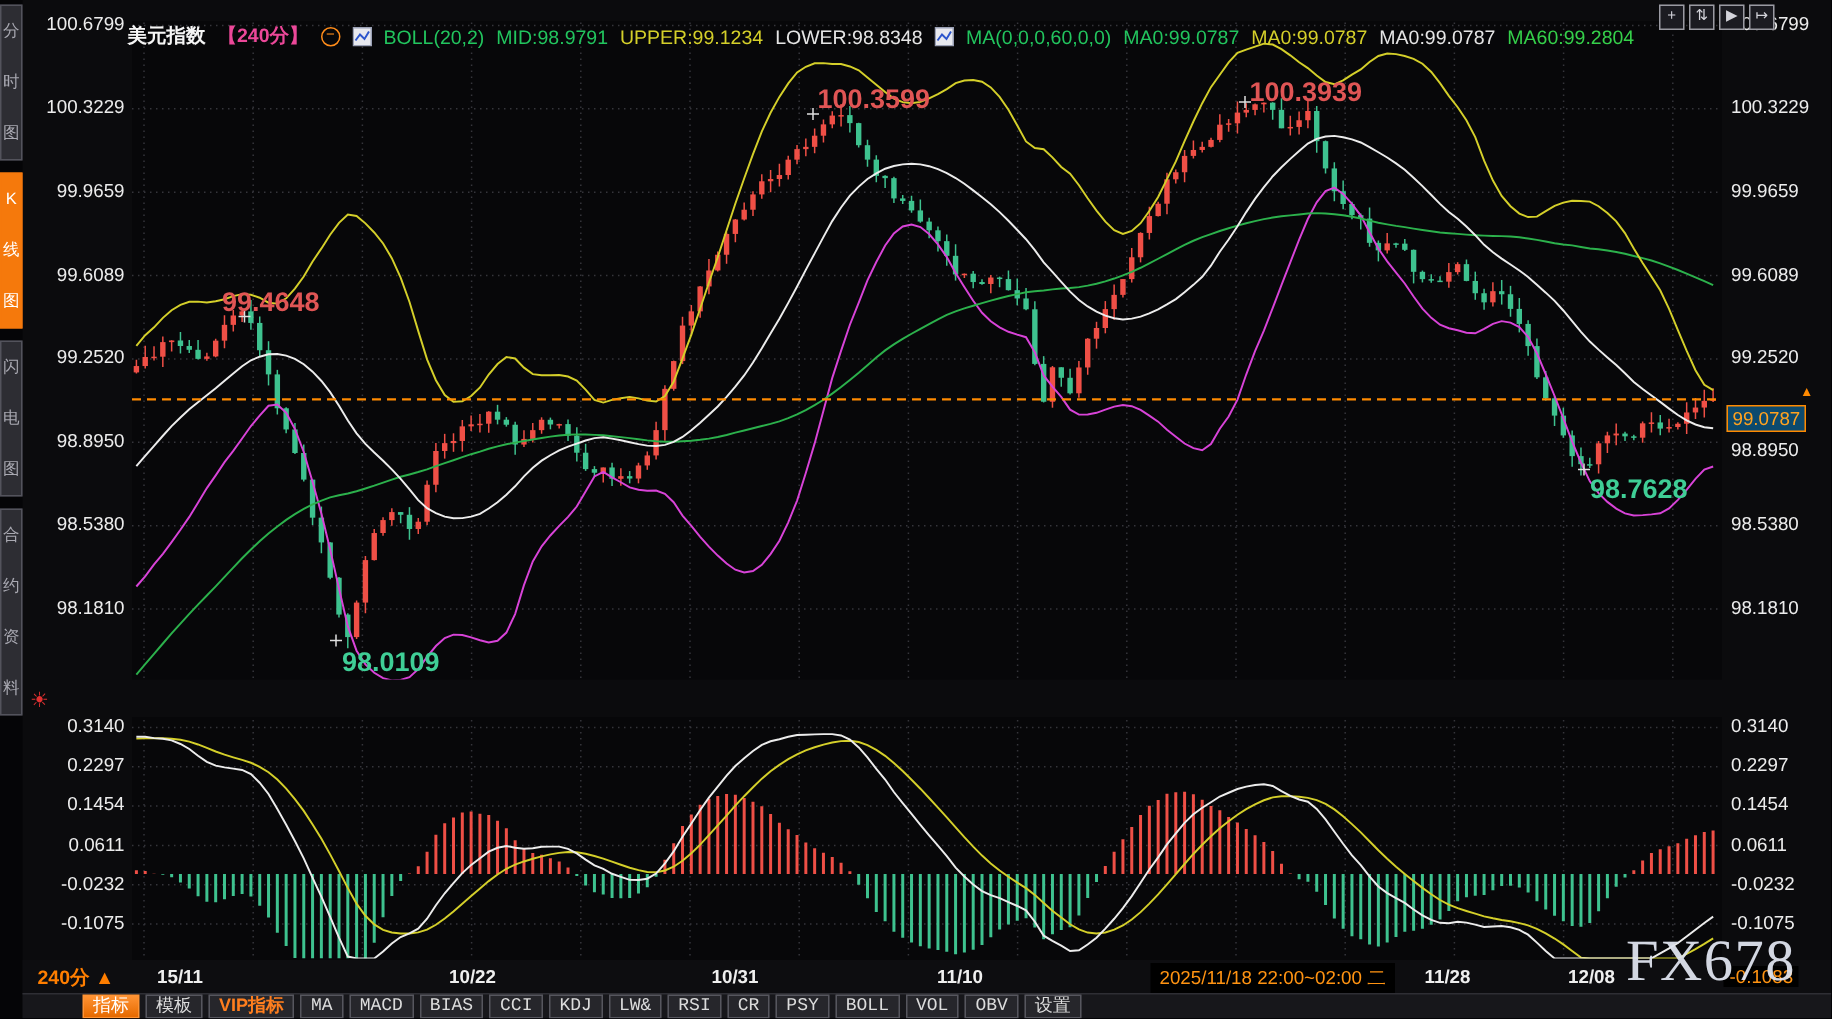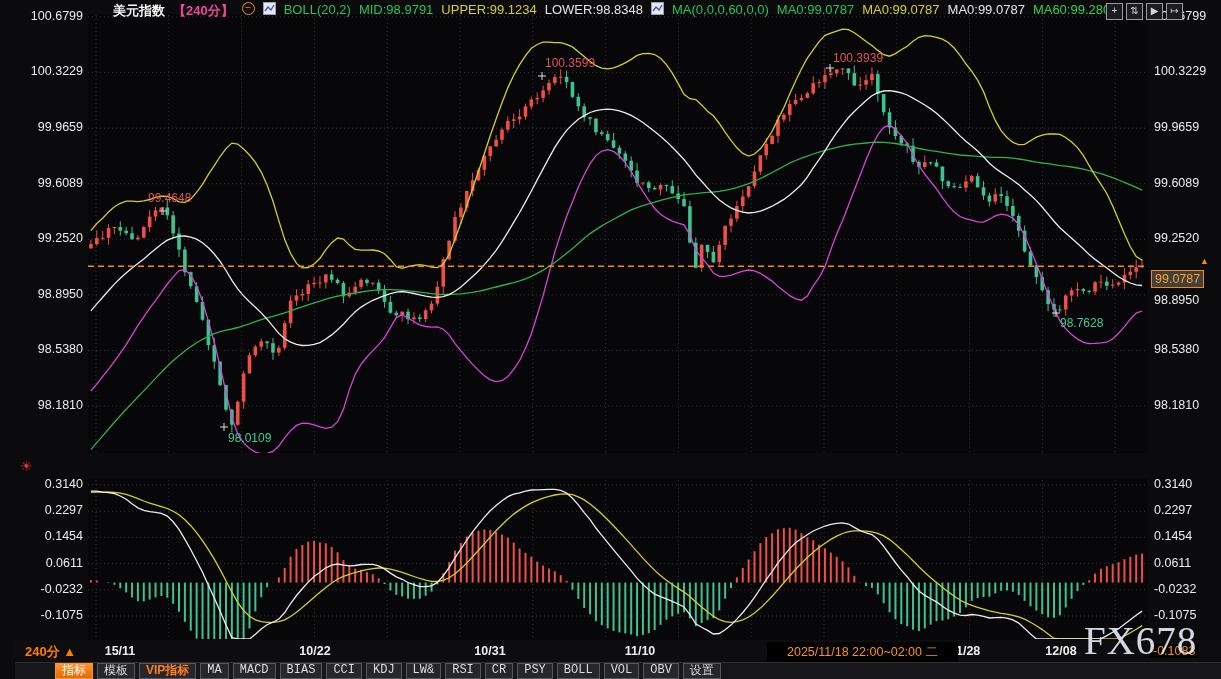--- a/index.html
+++ b/index.html
@@ -5,49 +5,49 @@
   html,body{margin:0;padding:0;background:#000;}
   .app{position:relative;width:1221px;height:679px;background:#0b0b0d;overflow:hidden;
        font-family:"Liberation Sans",sans-serif;color:#e6e6e6;}
   #chart-svg{position:absolute;left:0;top:0;}
   
   .sidebar{position:absolute;left:0;top:0;width:15px;height:679px;background:#050507;}
   .tab{position:absolute;left:0;width:13px;border:1px solid #53535c;background:#2d2d33;color:#a9a9b2;
        font-size:11px;line-height:34px;text-align:center;word-break:break-all;cursor:pointer;}
   .tab.active{background:#f5790c;border-color:#f5790c;color:#fff;}
   
-  .hdr{position:absolute;left:85px;top:2px;height:18px;display:flex;gap:8px;
-       font-size:13px;white-space:nowrap;z-index:20;margin-left:28px;}
+  .hdr{position:absolute;left:85px;top:15px;height:18px;display:flex;gap:8px;align-items:center;
+       font-size:13px;white-space:nowrap;z-index:20;}
   .c-w{color:#22c55e}.c-y{color:#d4cf2a}.c-m{color:#e5e5e5}.c-g{color:#35d04a}.c-r{color:#ec4899;font-weight:bold}
   .inst{color:#f5f5f5;font-weight:bold}
   .circle-minus{display:inline-block;width:11px;height:11px;border:1px solid #ff8c1a;border-radius:50%;
        color:#ff8c1a;font-size:10px;line-height:9px;text-align:center;cursor:pointer;}
   .mini-ic{display:inline-block;width:13px;height:13px;}
   .tr-icons{position:absolute;right:38px;top:3px;display:flex;gap:3px;z-index:20;}
   .tr-icons span{display:block;width:15px;height:15px;border:1px solid #9a9aa2;color:#d3d3da;background:#1b1b21;
        font-size:10px;line-height:14px;text-align:center;cursor:pointer;}
   
   .yl{position:absolute;left:25px;width:58px;text-align:right;font-size:12.5px;color:#ececec;z-index:5;}
   .yr{position:absolute;left:1154px;font-size:12.5px;color:#ececec;z-index:5;}
   
-  .annot{position:absolute;font-size:12px;font-weight:normal;z-index:15;}
-  
-  .ptag{position:absolute;left:1151px;top:270px;border:1px solid #ff8a00;background:#404040;color:#ffa21f;
+  .annot{position:absolute;font-size:18px;font-weight:bold;z-index:15;}
+  
+  .ptag{position:absolute;left:1151px;top:270px;border:1px solid #ff8a00;background:#0c4a6e;color:#ffa21f;
         font-size:12.5px;line-height:16px;padding:0 3px;z-index:16;}
   .parrow{position:absolute;left:1200px;top:256px;color:#ff8a00;font-size:9px;z-index:16;}
   
   .macdhdr{position:absolute;left:90px;top:456px;font-size:13px;display:flex;gap:12px;white-space:nowrap;z-index:15;}
   .sun{position:absolute;left:20px;top:458px;color:#e03131;font-size:14px;z-index:15;}
   .mtag{position:absolute;left:1149px;top:644px;background:#000;color:#ff9312;font-size:12.5px;padding:0 4px;z-index:16;}
   
   .xrow{position:absolute;left:15px;top:640px;width:1206px;height:22px;background:#0d0d10;z-index:12;}
   .period{position:absolute;left:10px;top:3px;color:#ff7e00;font-weight:bold;font-size:13px;cursor:pointer;}
   .xdate{position:absolute;top:4px;width:70px;margin-left:-35px;text-align:center;font-weight:bold;
          font-size:12.5px;color:#efefef;}
-  .xhl{position:absolute;left:752px;top:2px;background:#000;color:#ff9312;font-size:12.5px;padding:2px 20px;white-space:nowrap;}
+  .xhl{position:absolute;left:752px;top:2px;background:#000;color:#ff9312;font-size:12.5px;padding:2px 6px;white-space:nowrap;}
   
   .tbar{position:absolute;left:15px;top:662px;width:1206px;height:17px;background:#17171b;
         border-top:1px solid #2e2e34;display:flex;align-items:stretch;gap:4px;padding-left:40px;box-sizing:border-box;z-index:12;}
   .tbtn{font-family:"Liberation Mono",monospace;font-size:12px;color:#dcdcdc;background:#26262b;
         border:1px solid #56565e;padding:0 6px;line-height:13px;cursor:pointer;white-space:nowrap;}
   .tbtn.cn{font-family:"Liberation Sans",sans-serif;}
   .tbtn.active{background:linear-gradient(#ff9333,#e66a00);border-color:#ff9333;color:#fff;}
   .tbtn.vip{color:#ff7e1e;font-weight:bold;}
   
   .wm{position:absolute;left:1084px;top:618px;font-size:39px;color:rgba(222,227,238,0.95);
@@ -664,20 +664,26 @@
         <polyline points="90.9,491.2 96.8,491.2 102.7,492.1 108.6,492.5 114.4,493.6 120.3,496.0 126.2,499.3 132.0,503.8 137.9,507.9 143.8,510.4 149.7,511.6 155.5,512.4 161.4,513.3 167.3,516.1 173.1,521.8 179.0,529.3 184.9,539.3 190.8,549.8 196.6,560.7 202.5,572.2 208.4,585.2 214.3,597.9 220.1,611.2 226.0,625.1 231.9,637.7 237.7,639.0 243.6,639.0 249.5,639.0 255.4,634.3 261.2,629.0 267.1,624.7 273.0,622.2 278.8,619.1 284.7,612.5 290.6,603.5 296.5,595.5 302.3,588.8 308.2,582.1 314.1,576.6 320.0,572.2 325.8,567.8 331.7,565.2 337.6,564.0 343.4,565.2 349.3,565.8 355.2,565.5 361.1,564.5 366.9,564.4 372.8,564.4 378.7,565.9 384.5,568.9 390.4,573.1 396.3,576.9 402.2,579.3 408.0,582.5 413.9,584.6 419.8,586.6 425.7,586.7 431.5,585.8 437.4,582.4 443.3,575.6 449.1,567.6 455.0,557.8 460.9,549.0 466.8,540.0 472.6,531.8 478.5,524.4 484.4,517.1 490.2,510.7 496.1,505.5 502.0,500.7 507.9,496.6 513.7,494.2 519.6,492.8 525.5,491.2 531.4,490.0 537.2,489.8 543.1,489.6 549.0,489.4 554.8,489.4 560.7,490.3 566.6,493.0 572.5,498.3 578.3,504.9 584.2,512.6 590.1,519.7 595.9,528.0 601.8,535.4 607.7,542.6 613.6,549.9 619.4,556.9 625.3,563.8 631.2,570.8 637.1,578.4 642.9,584.3 648.8,589.7 654.7,594.1 660.5,596.7 666.4,598.8 672.3,601.4 678.2,604.0 684.0,606.9 689.9,614.5 695.8,623.8 701.6,627.2 707.5,630.4 713.4,634.0 719.3,633.5 725.1,629.7 731.0,625.1 736.9,619.1 742.8,612.5 748.6,605.4 754.5,597.4 760.4,588.5 766.2,579.7 772.1,571.6 778.0,562.9 783.9,555.6 789.7,548.6 795.6,542.8 801.5,538.5 807.3,534.8 813.2,531.0 819.1,528.5 825.0,526.0 830.8,524.4 836.7,523.3 842.6,522.9 848.5,524.0 854.3,527.4 860.2,530.6 866.1,533.0 871.9,534.5 877.8,539.3 883.7,546.3 889.6,554.5 895.4,562.5 901.3,570.2 907.2,576.7 913.0,584.3 918.9,591.0 924.8,595.4 930.7,598.8 936.5,601.9 942.4,606.3 948.3,610.2 954.2,613.2 960.0,615.2 965.9,615.5 971.8,614.5 977.6,615.1 983.5,616.4 989.4,618.0 995.3,617.7 1001.1,617.3 1007.0,618.2 1012.9,619.9 1018.7,623.1 1024.6,628.4 1030.5,634.0 1036.4,639.0 1042.2,639.0 1048.1,639.0 1054.0,639.0 1059.9,639.0 1065.7,639.0 1071.6,639.0 1077.5,639.0 1083.3,639.0 1089.2,639.0 1095.1,639.0 1101.0,638.9 1106.8,635.6 1112.7,632.2 1118.6,628.7 1124.4,624.3 1130.3,619.8 1136.2,615.3 1142.1,611.1 " fill="none" stroke="#ececec" stroke-width="1.3"></polyline>
       </g>
       <line x1="88" x2="1148" y1="266.25639281283793" y2="266.25639281283793" stroke="#ff8a00" stroke-width="1.6" stroke-dasharray="6 4"></line>
       <path d="M 159 211 H 167 M 163 207 V 215" stroke="#e0e0e0" stroke-width="1" fill="none"></path>
       <path d="M 538 76 H 546 M 542 72 V 80" stroke="#e0e0e0" stroke-width="1" fill="none"></path>
       <path d="M 826 68 H 834 M 830 64 V 72" stroke="#e0e0e0" stroke-width="1" fill="none"></path>
       <path d="M 220 427 H 228 M 224 423 V 431" stroke="#e0e0e0" stroke-width="1" fill="none"></path>
       <path d="M 1052 313 H 1060 M 1056 309 V 317" stroke="#e0e0e0" stroke-width="1" fill="none"></path>
     </svg>
 
+  <div class="sidebar">
+    <div class="tab" style="top:3px;">分时图</div>
+    <div class="tab active" style="top:115px;">K线图</div>
+    <div class="tab" style="top:227px;">闪电图</div>
+    <div class="tab" style="top:339px;">合约资料</div>
+  </div>
 
   <div class="hdr">
     <span class="inst">美元指数</span>
     <span class="c-r">【240分】</span>
     <span class="circle-minus">−</span>
     <span class="mini-ic">
       <svg width="13" height="13">
           <rect x="0.5" y="0.5" width="12" height="12" fill="#e8e9ef" stroke="#9aa0b5"></rect>
           <polyline points="2,9 5,5 8,8 11,3" fill="none" stroke="#2c55cc" stroke-width="1.3"></polyline>
         </svg>

